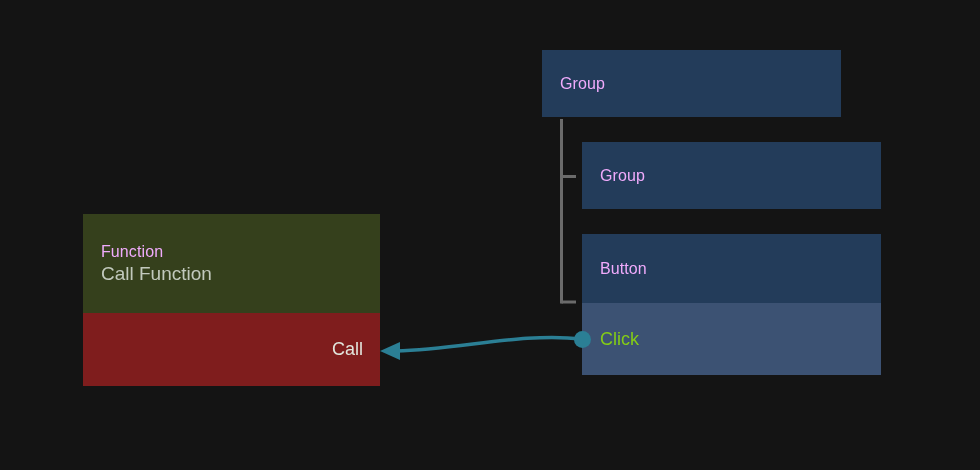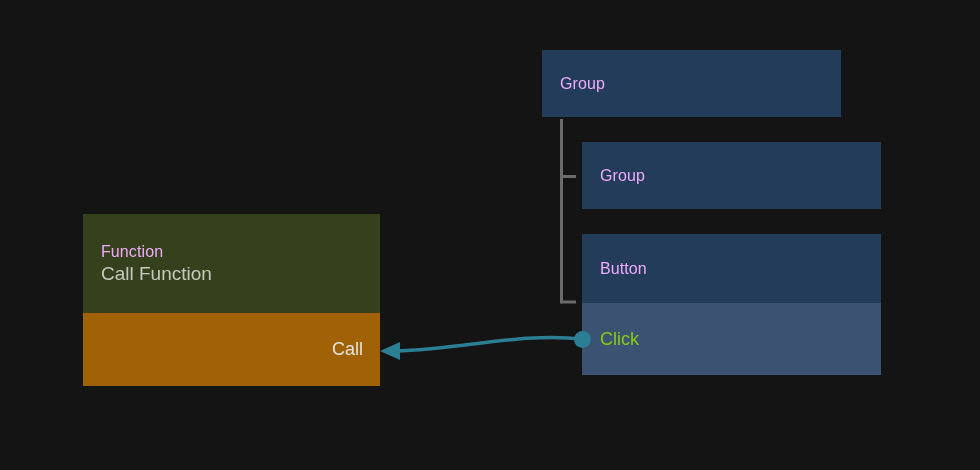--- a/index.html
+++ b/index.html
@@ -46,21 +46,21 @@
 
   
   .node-function { left: 83px; top: 214px; width: 297px; height: 172px; }
   .node-function .node-header {
     height: 99px;
     background: #35401c;
   }
   .port-row-out {
     box-sizing: border-box;
     height: 73px;
-    background: #a16207;
+    background: #7f1d1d;
     display: flex;
     align-items: center;
     justify-content: flex-end;
     padding-right: 17px;
   }
   .port-label {
     font-size: 18px;
     color: #e2e6dd;
   }
 

